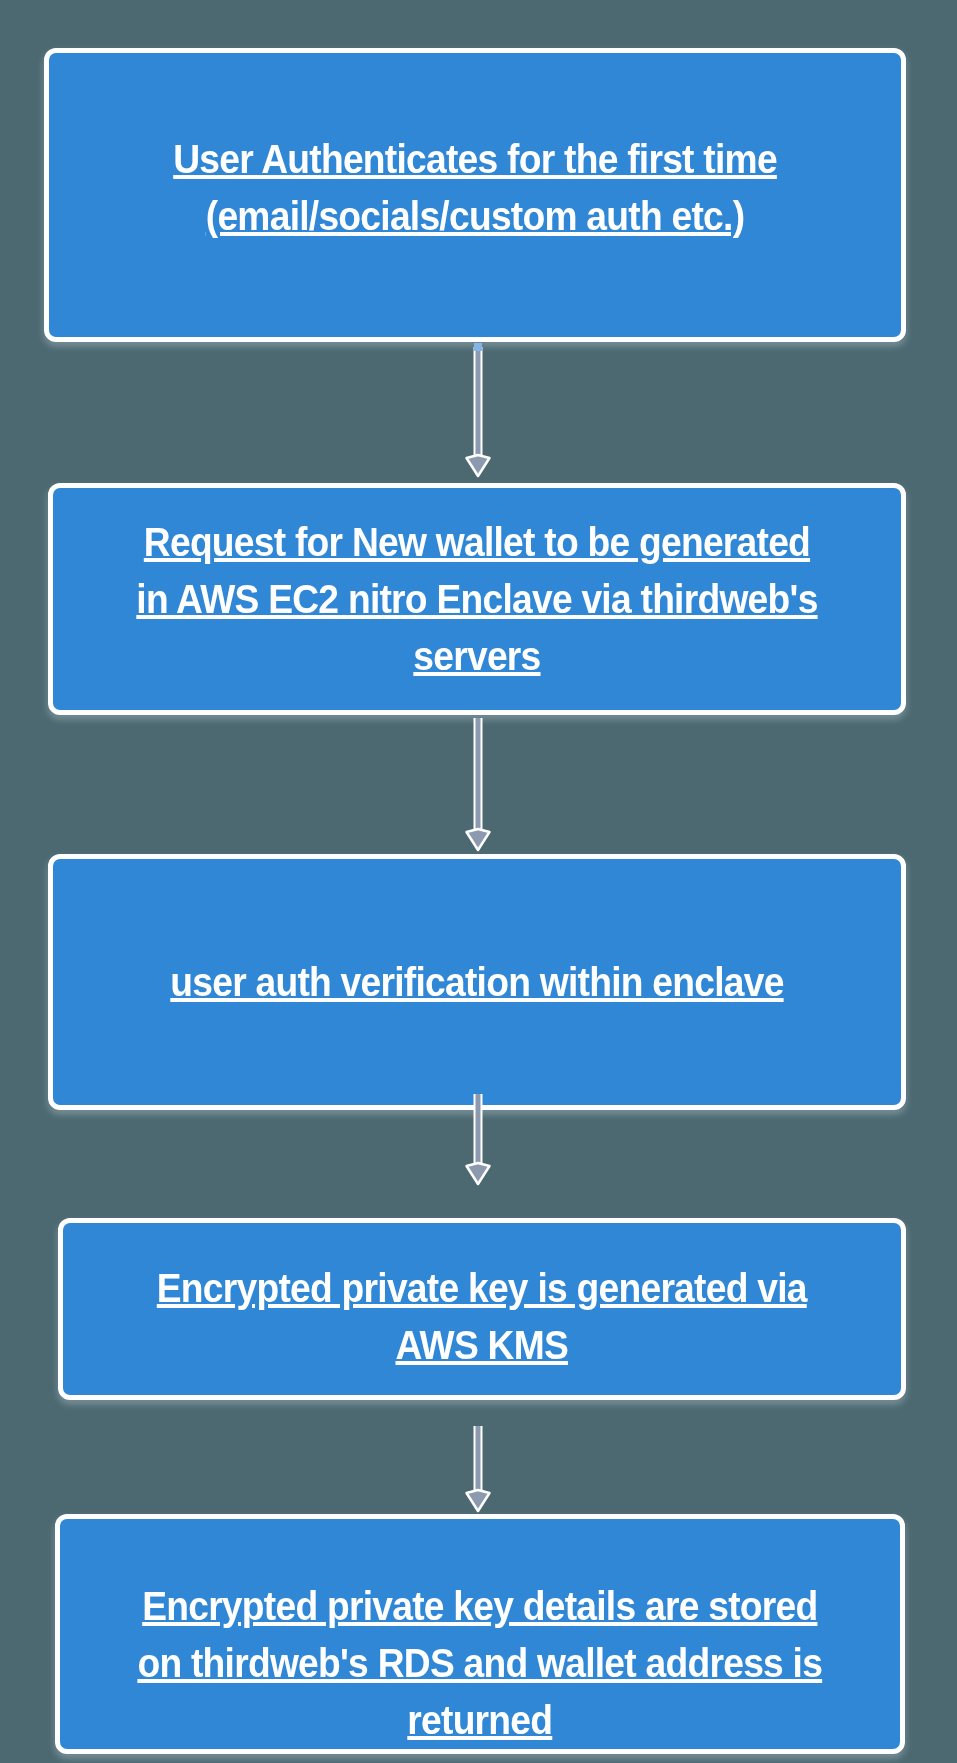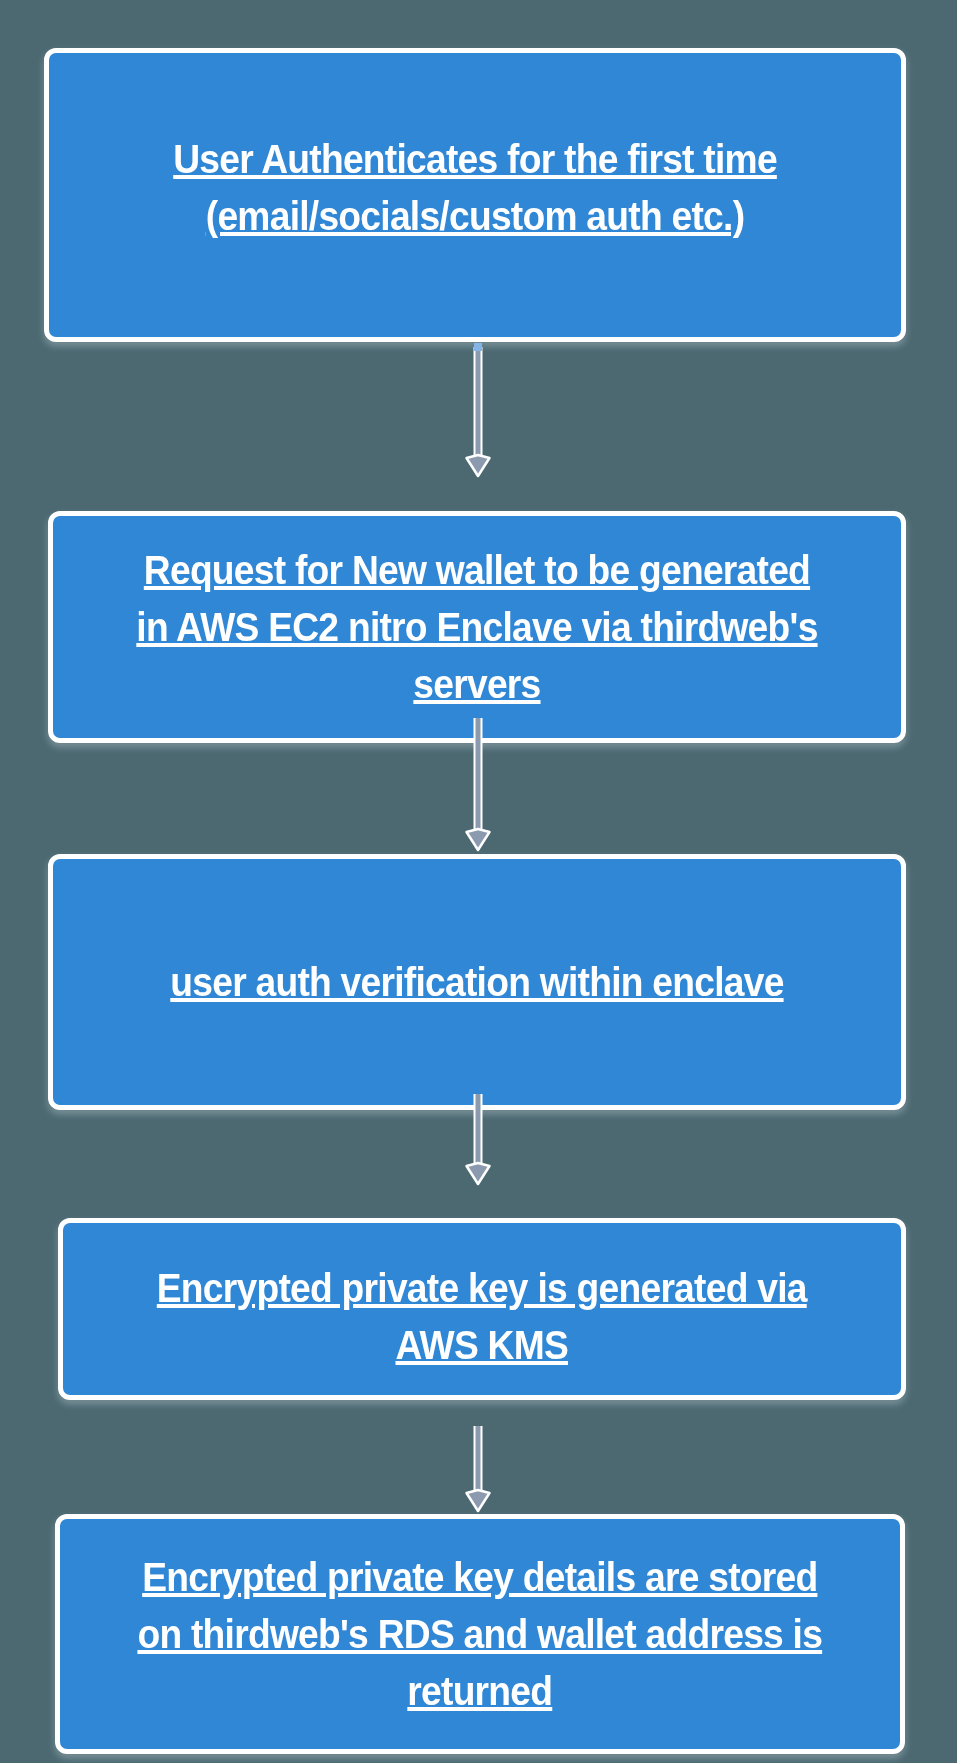--- a/index.html
+++ b/index.html
@@ -41,24 +41,24 @@
     font-weight: bold;
     line-height: 57px;
     letter-spacing: -0.8px;
     transform: scaleX(0.93);
     transform-origin: 50% 50%;
     width: 104%;
   }
   .node-text .line { display: block; }
 
   .n1 { left: 44px;  top: 48px;   width: 862px; height: 294px; padding-bottom: 14px; }
-  .n2 { left: 48px;  top: 483px;  width: 858px; height: 232px; margin-top: 28px; }
+  .n2 { left: 48px;  top: 483px;  width: 858px; height: 232px; }
   .n3 { left: 48px;  top: 854px;  width: 858px; height: 256px; }
   .n4 { left: 58px;  top: 1187px; width: 848px; height: 182px; padding-top: 16px; margin-top: 31px; }
-  .n5 { left: 55px;  top: 1514px; width: 850px; height: 240px; }
+  .n5 { left: 55px;  top: 1514px; width: 850px; height: 240px; justify-content: flex-end; }
 
   .arrow { position: absolute; width: 30px; }
   .a1 { left: 463px; top: 345px;  height: 134px; }
   .a2 { left: 463px; top: 716px;  height: 137px; }
   .a3 { left: 463px; top: 1092px; height: 95px; }
   .a4 { left: 463px; top: 1424px; height: 90px; }
   .arrow svg { display: block; width: 100%; height: 100%; }
 
   .arrow-outline-line {
     stroke: var(--arrow-outline, #FFFFFF);

